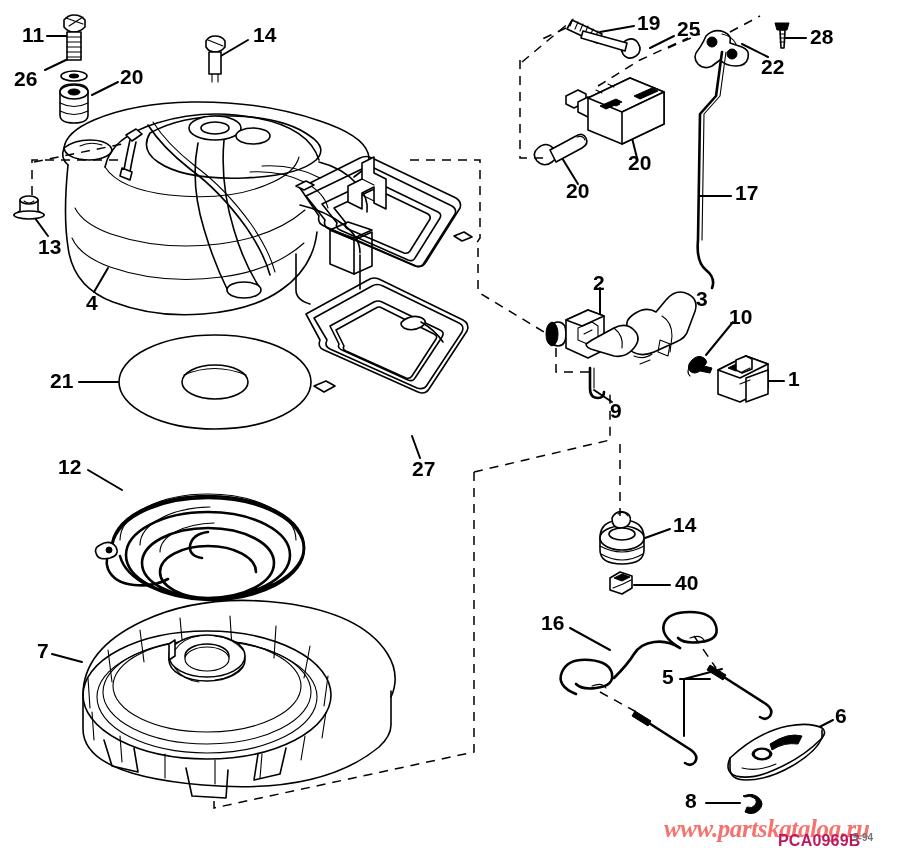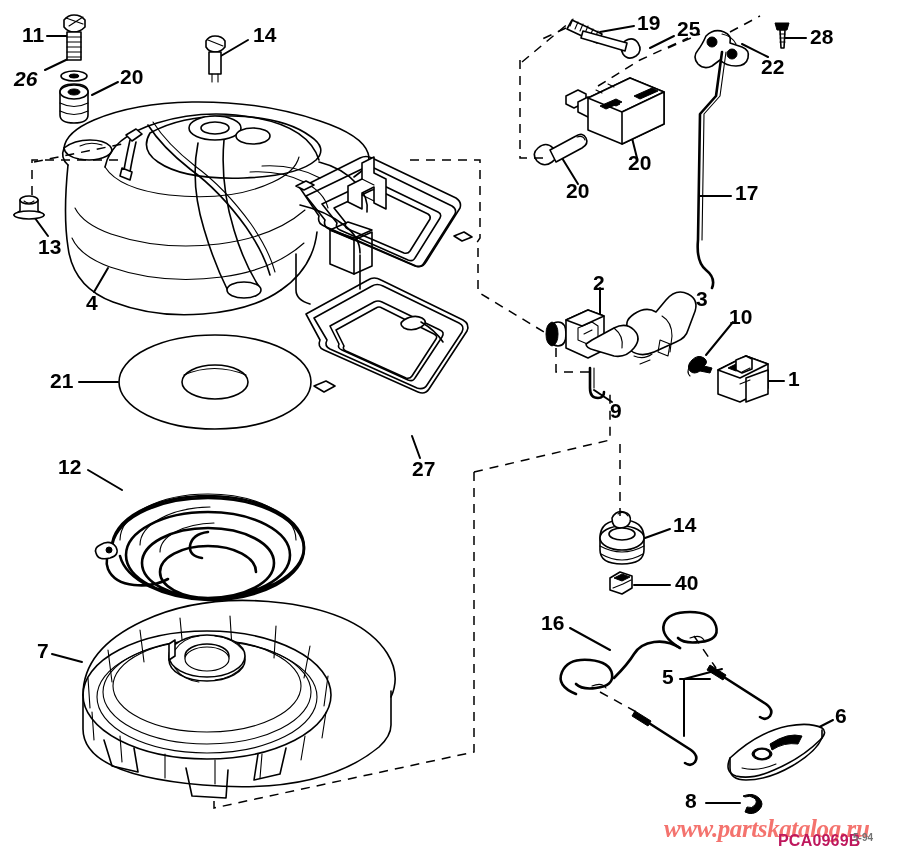--- a/index.html
+++ b/index.html
@@ -469,21 +469,21 @@
 
       <path class="dash" d="M620 444 L620 516"></path>
 
       <path class="dash" d="M600 692 L640 714"></path>
       <path class="dash" d="M694 636 L716 668"></path>
     </g>
   </svg>
 
   <div class="callout" style="left:22px;  top:24px;">11</div>
   <div class="callout" style="left:253px; top:24px;">14</div>
-  <div class="callout" style="left:14px;  top:68px;font-style:italic;">26</div>
+  <div class="callout" style="left:14px;  top:68px;">26</div>
   <div class="callout" style="left:120px; top:66px;">20</div>
   <div class="callout" style="left:637px; top:12px;">19</div>
   <div class="callout" style="left:677px; top:18px;">25</div>
   <div class="callout" style="left:810px; top:26px;">28</div>
   <div class="callout" style="left:761px; top:56px;">22</div>
   <div class="callout" style="left:38px;  top:236px;">13</div>
   <div class="callout" style="left:628px; top:152px;">20</div>
   <div class="callout" style="left:566px; top:180px;">20</div>
   <div class="callout" style="left:735px; top:182px;">17</div>
   <div class="callout" style="left:86px;  top:292px;">4</div>

